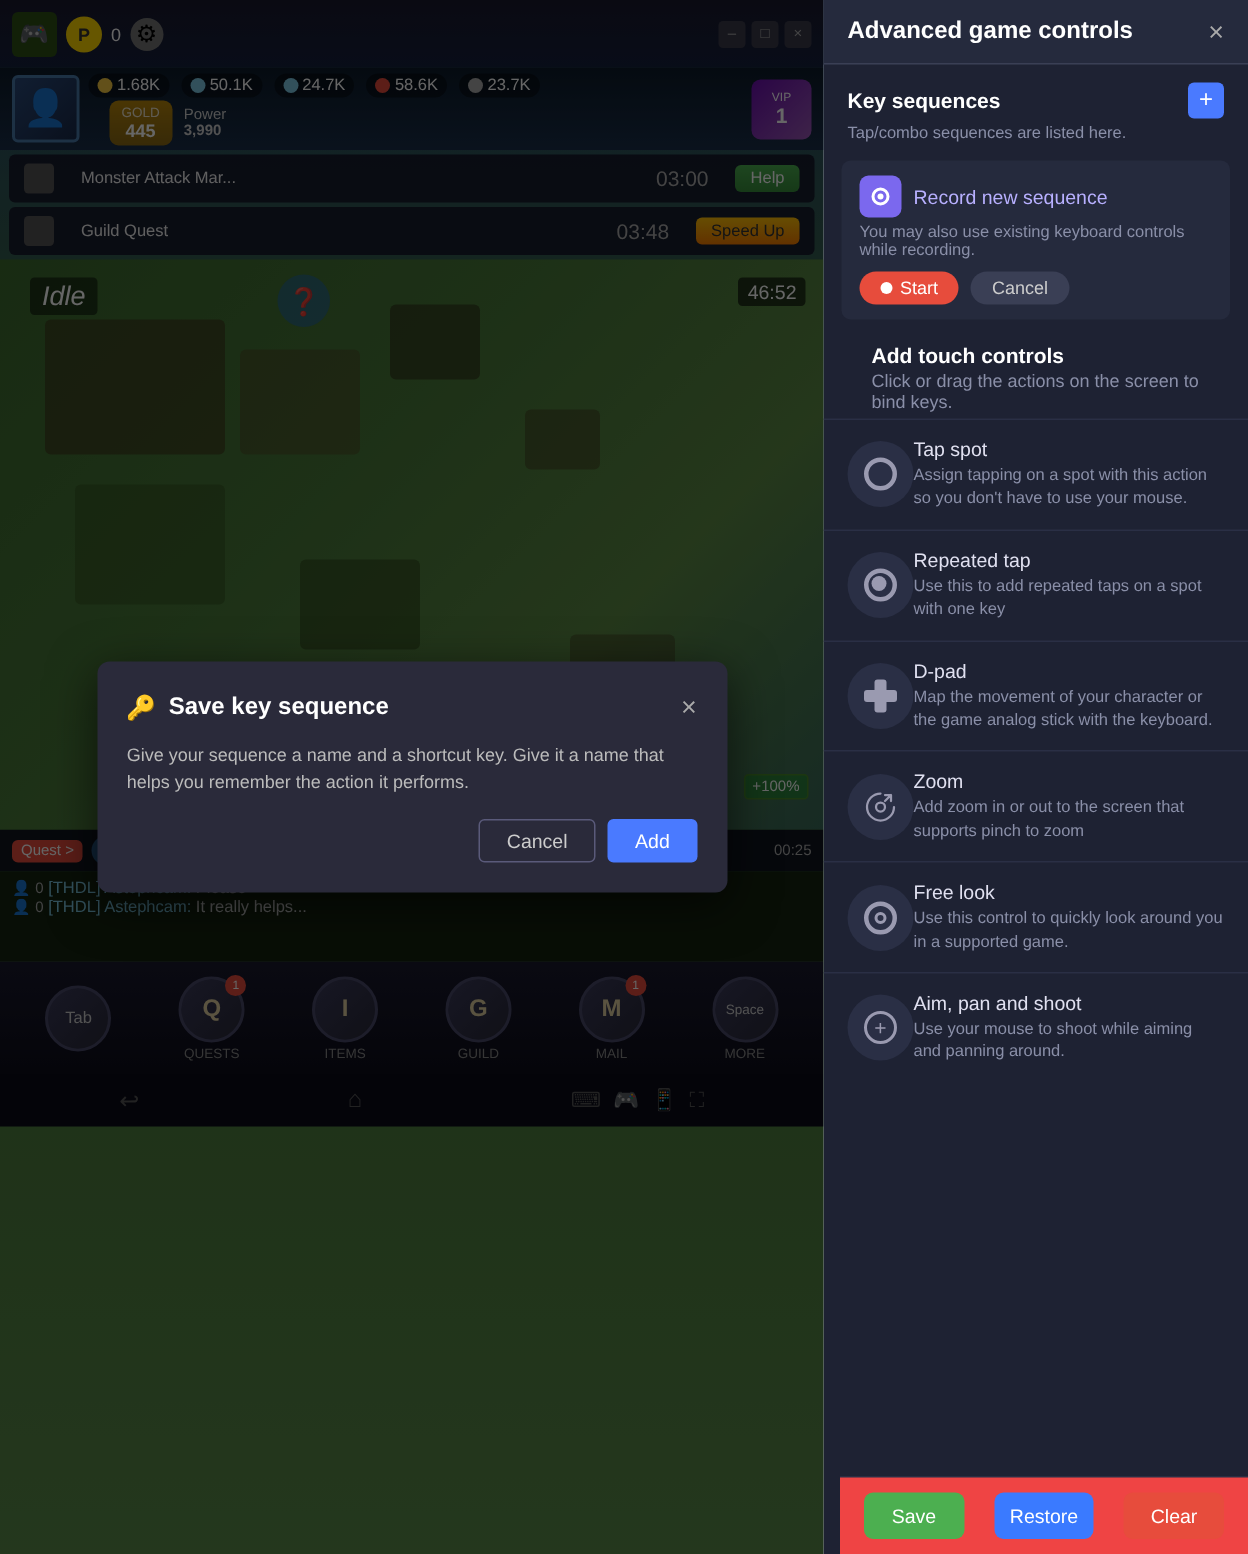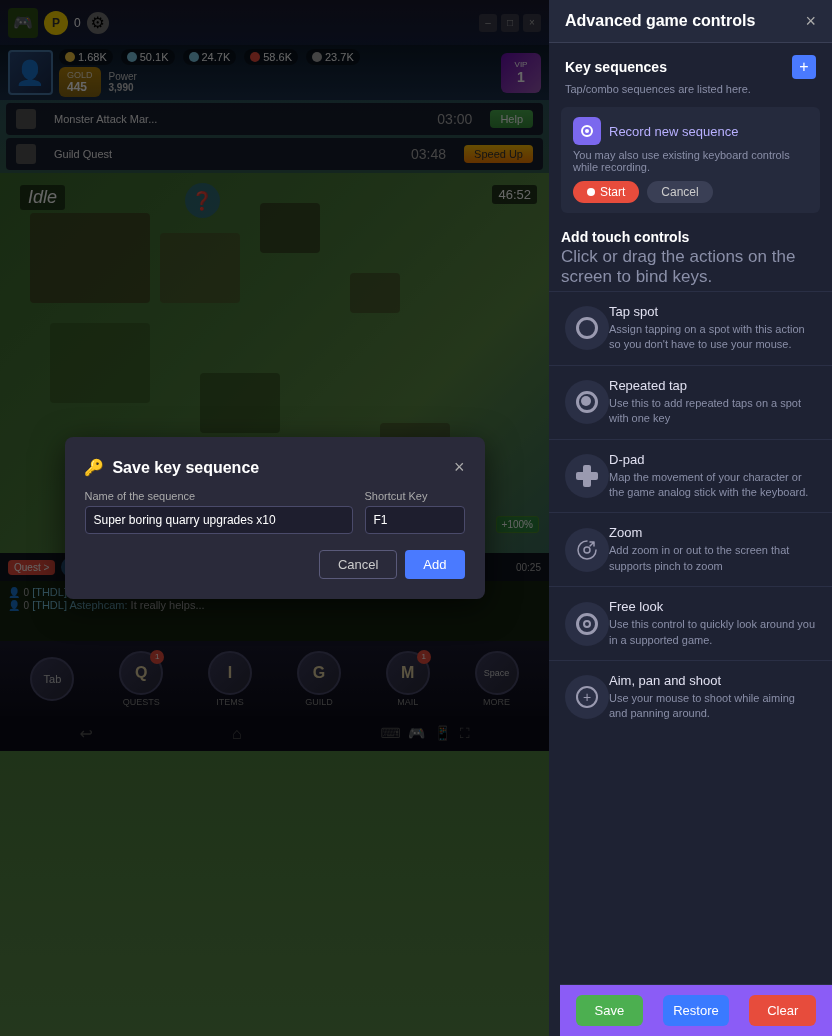--- a/index.html
+++ b/index.html
@@ -87,20 +87,22 @@
       width: 10px; height: 10px; border-radius: 50%;
     }
 
     
     .gold-bar {
       background: linear-gradient(180deg, #b8860b, #8b6914);
       border-radius: 6px;
       padding: 3px 8px;
       color: #fff;
       font-size: 10px;
+      text-align: center;
+      margin-left: 14px;
     }
 
     
     .quest-row {
       background: rgba(20,20,40,0.85);
       margin: 3px 6px;
       border-radius: 4px;
       padding: 6px 10px;
       display: flex;
       align-items: center;
@@ -315,30 +317,30 @@
     .btn-cancel {
       background: #3a3f55;
       border: none; border-radius: 12px;
       color: #ccc; font-size: 12px;
       padding: 4px 14px;
       cursor: pointer;
     }
 
     
     .touch-section-header {
-      padding: 12px 12px 4px;
+      padding: 12px 32px 4px;
     }
     .touch-section-title {
       color: #fff;
       font-size: 14px;
       font-weight: 600;
     }
     .touch-section-desc {
       color: #8a8fa8;
-      font-size: 17px;
+      font-size: 12px;
       margin-top: 2px;
     }
 
     
     .control-item {
       display: flex;
       align-items: center;
       gap: 0;
       padding: 12px 16px;
       border-top: 1px solid #2a2f45;
@@ -445,21 +447,21 @@
       font-size: 12px;
       text-transform: uppercase;
       letter-spacing: 0.5px;
       margin-bottom: 8px;
     }
 
     
     .panel-footer {
       position: absolute;
       bottom: 0; left: 0; right: 0;
-      background: #8b5cf6;
+      background: #ef4444;
       padding: 10px 16px;
       display: flex;
       gap: 20px;
       border-top: 1px solid #2a2f45;
       margin-left: 11px;
     }
     .footer-btn {
       flex: 1;
       padding: 8px;
       border: none;
@@ -734,30 +736,21 @@
     </div>
   </div>
 
   <div id="modal-overlay">
     <div class="modal">
       <div class="modal-header">
         <span class="modal-icon">🔑</span>
         <span class="modal-title">Save key sequence</span>
         <span class="modal-close">×</span>
       </div>
-      <div class="modal-fields">
-        <div class="field-group name-field">
-          <label class="field-label">Name of the sequence</label>
-          <input class="field-input" type="text" value="Super boring quarry upgrades x10" style="">
-        </div>
-        <div class="field-group shortcut-field">
-          <label class="field-label">Shortcut Key</label>
-          <input class="field-input" type="text" value="F1" style="">
-        </div>
-      </div>
+      <p class="modal-desc">Give your sequence a name and a shortcut key. Give it a name that helps you remember the action it performs.</p>
       <div class="modal-actions">
         <button class="btn-modal-cancel">Cancel</button>
         <button class="btn-modal-add">Add</button>
       </div>
     </div>
   </div>
 
 </div>
 
 <div id="controls-panel">

